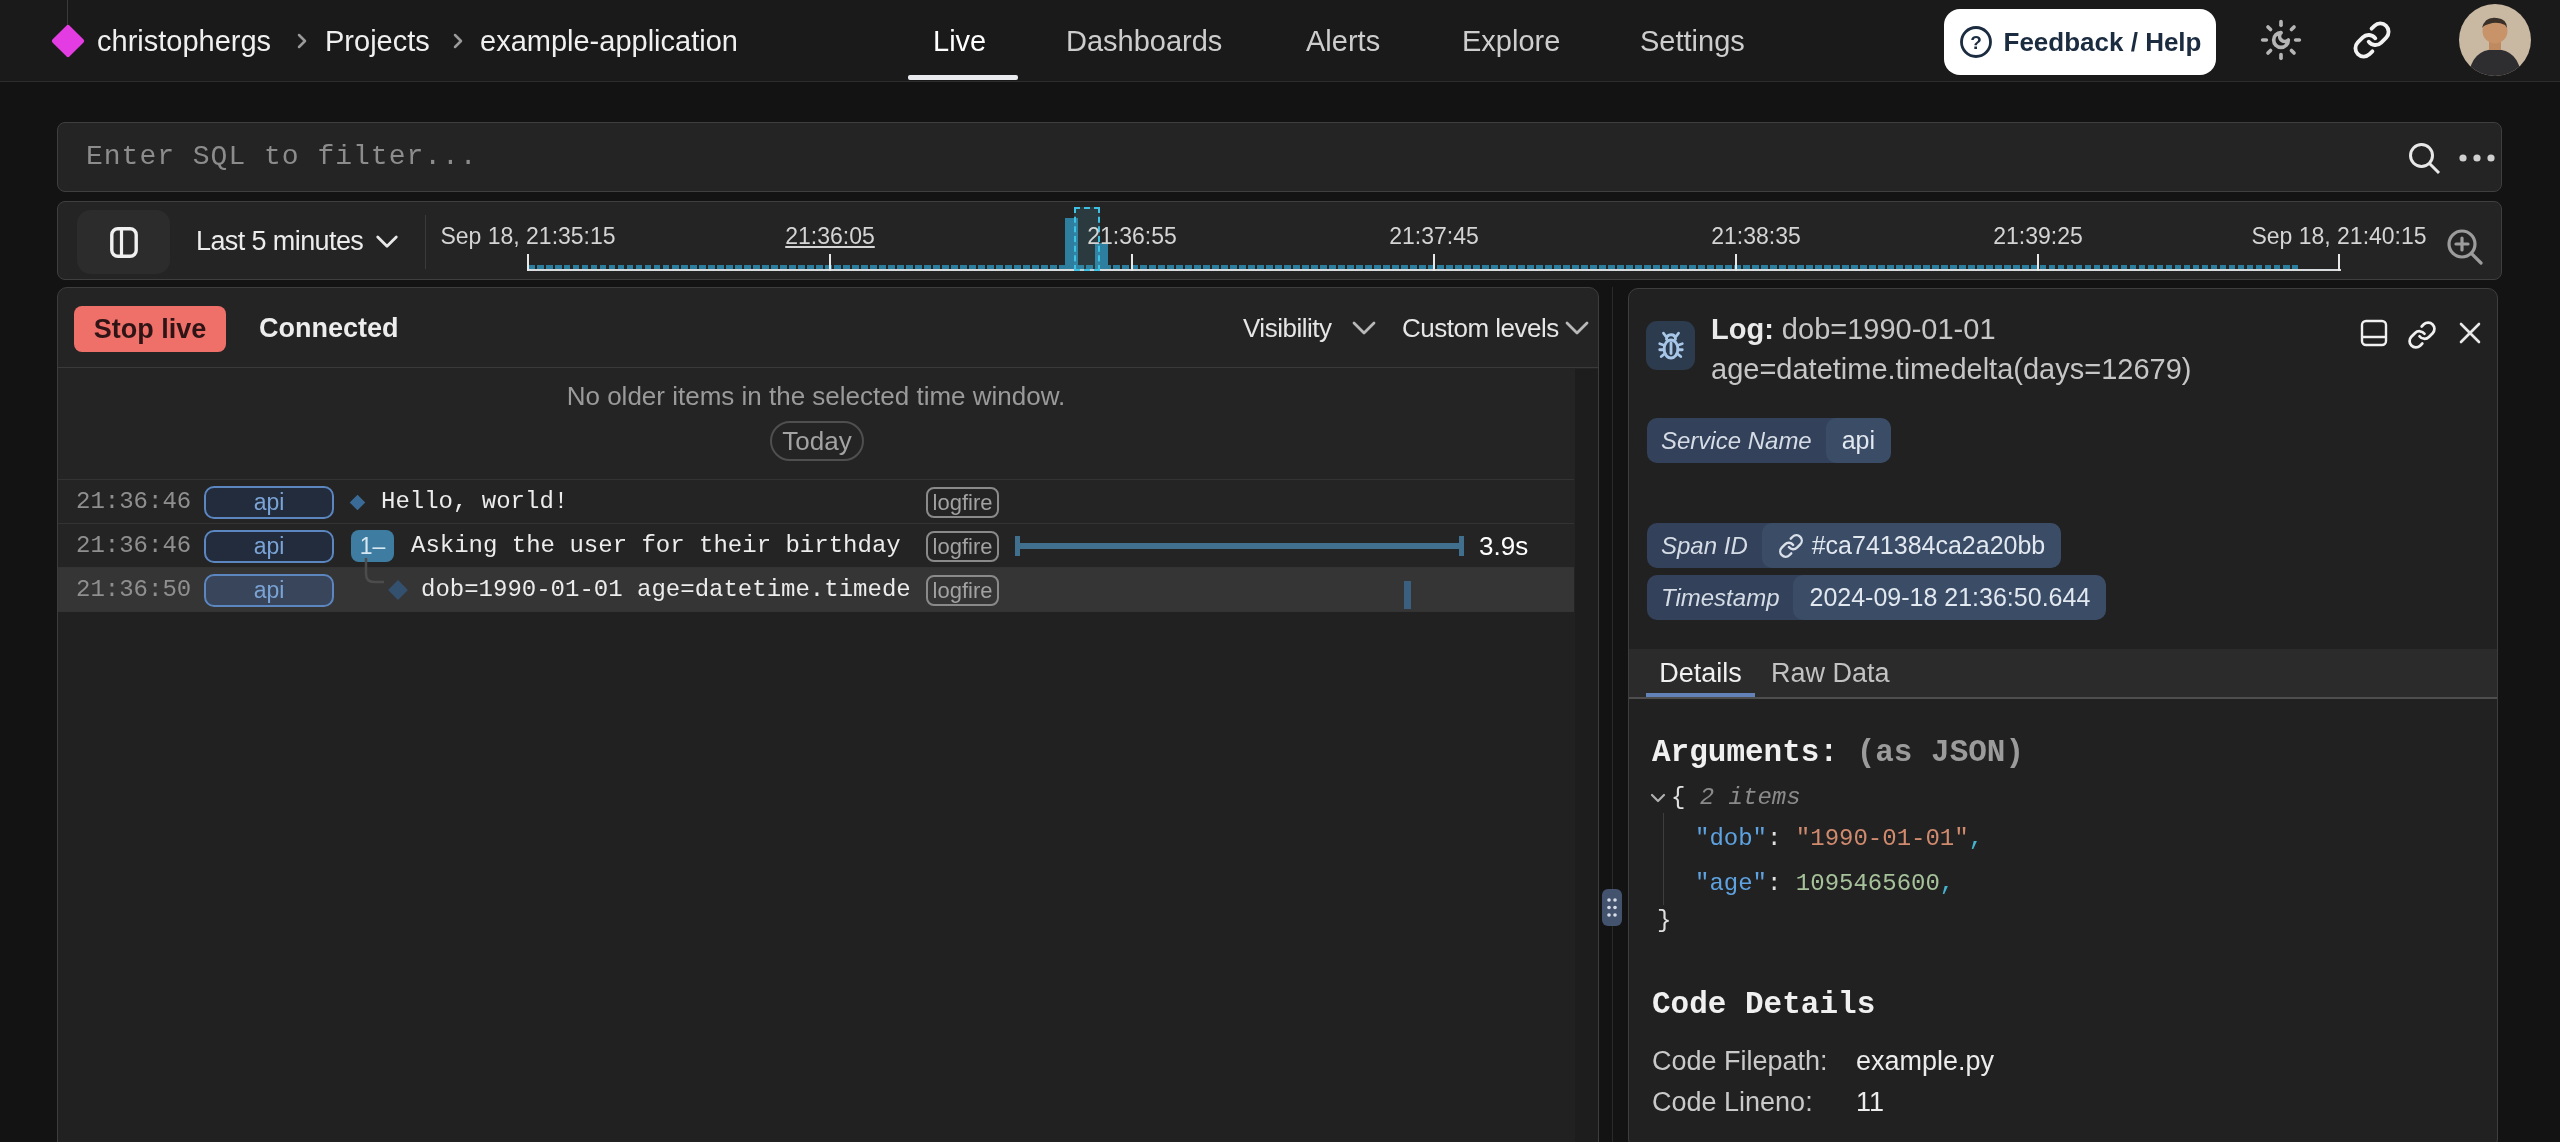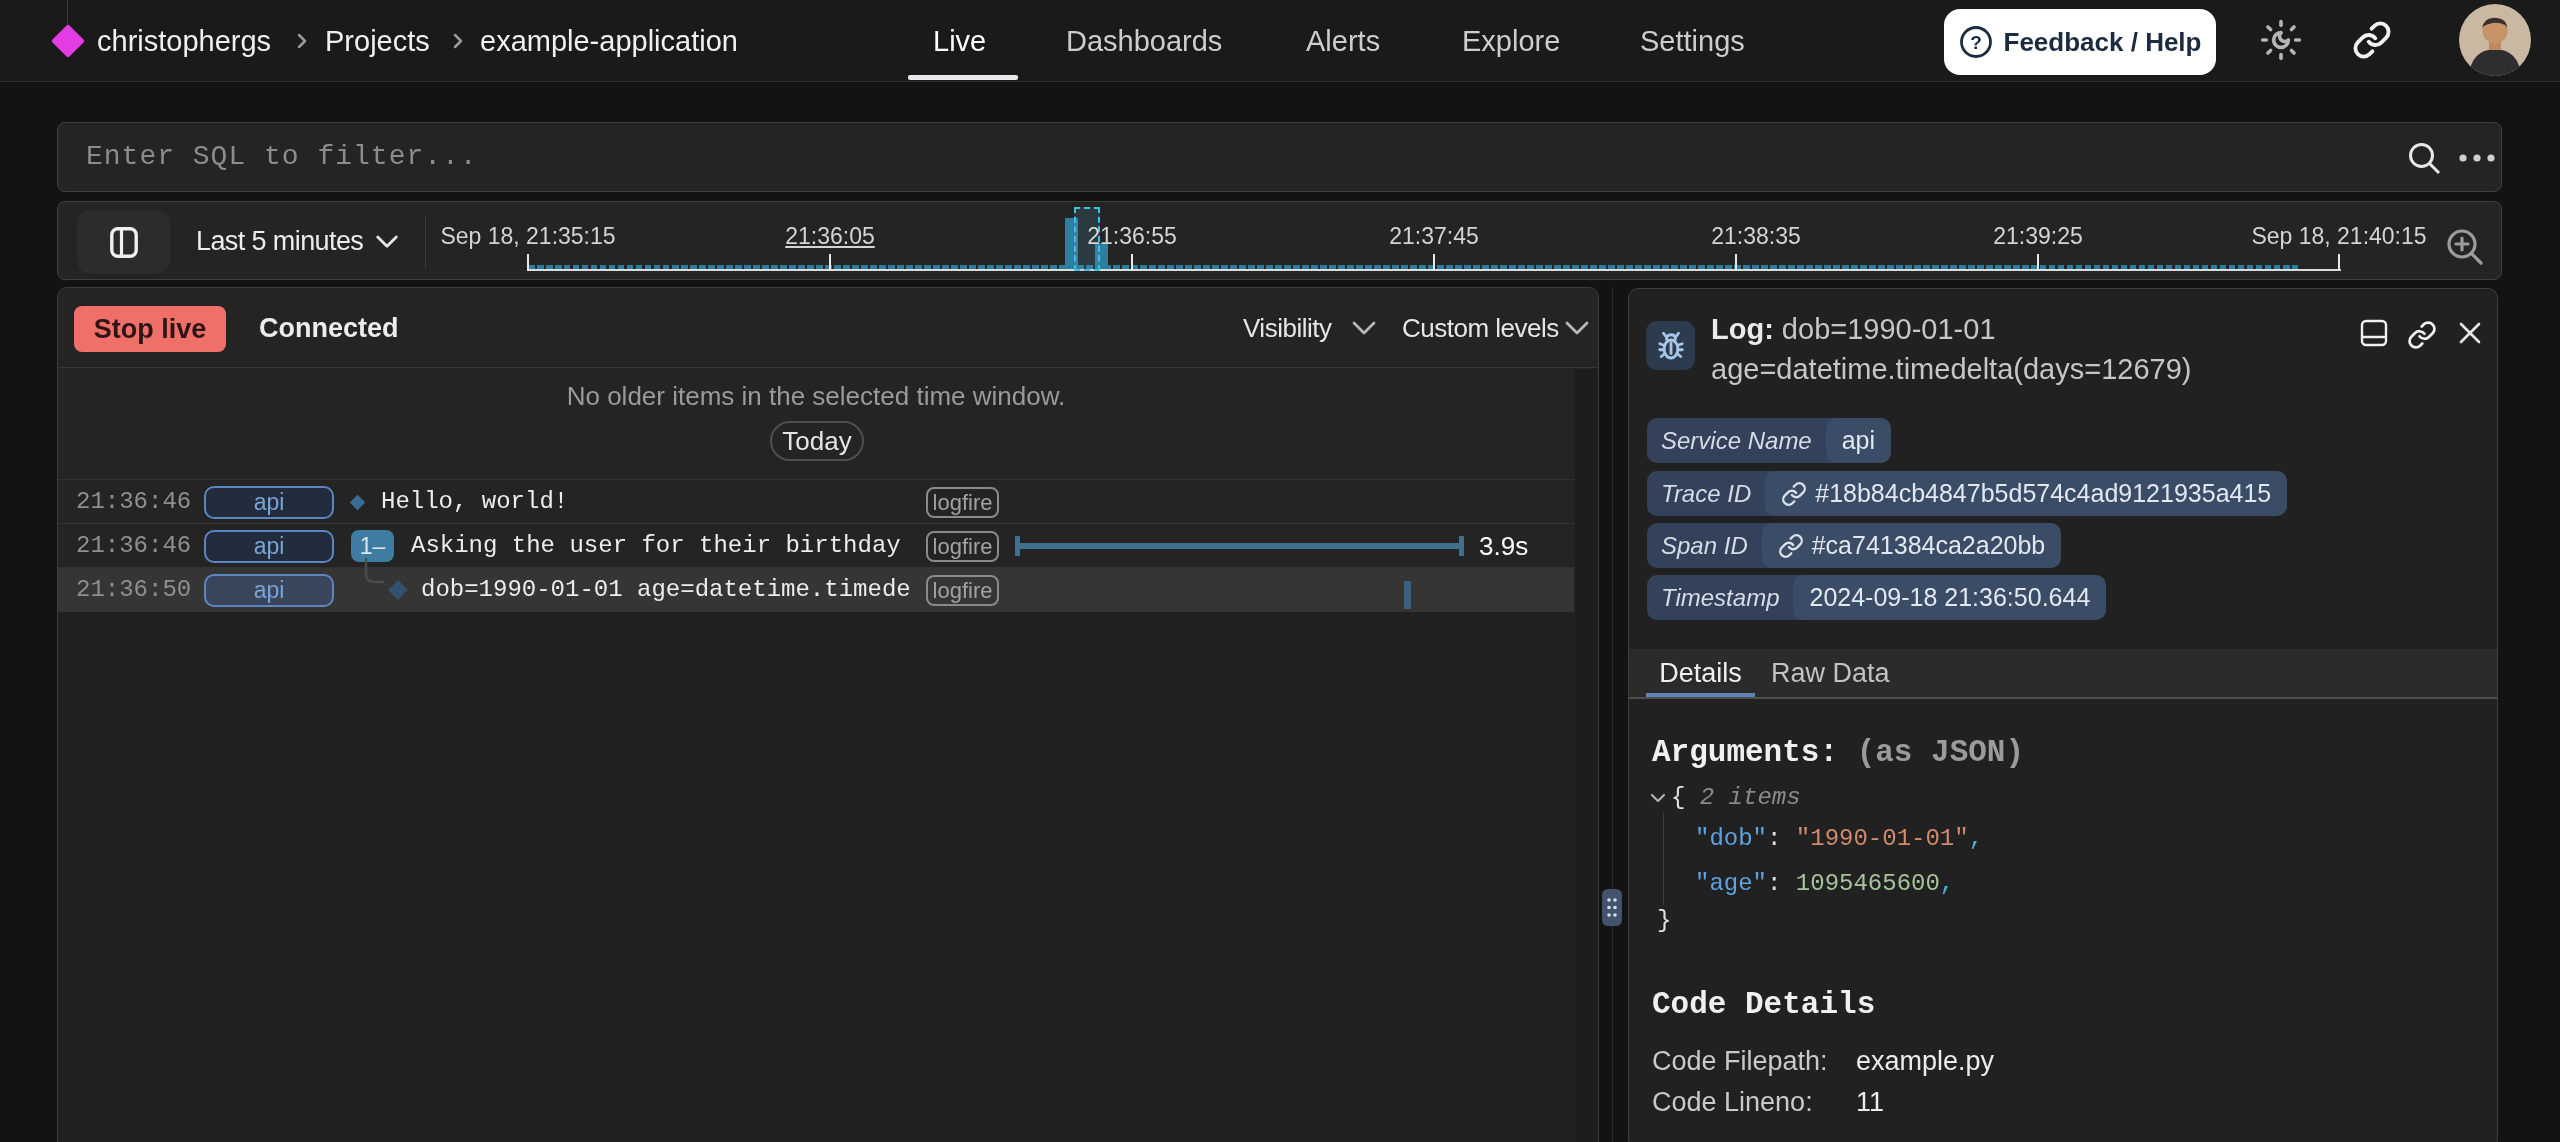--- a/index.html
+++ b/index.html
@@ -34,21 +34,21 @@
   #tlsel { position:absolute; left:1016px; top:5px; width:26px; height:64px; background:rgba(70,160,190,0.18); border:2px dashed #3fc1e3; }
 
   
   #lpanel { position:absolute; left:57px; top:287px; width:1542px; height:862px; background:#242424; border:1px solid #3d3d3d; border-radius:10px 10px 0 0; overflow:hidden; }
   #lp-head { position:absolute; left:0; top:0; width:100%; height:80px; border-bottom:1px solid #3a3a3a; }
   #stopbtn { position:absolute; left:16px; top:18px; width:152px; height:46px; background:#ef6f69; border-radius:8px; color:#2f1416; font-size:27px; font-weight:600; text-align:center; line-height:46px; }
   #connected { position:absolute; left:201px; top:0; height:80px; line-height:80px; font-size:27px; font-weight:600; color:#ededed; }
   .lp-dd { position:absolute; top:0; height:80px; line-height:80px; font-size:26px; letter-spacing:-0.5px; color:#e6e6e6; }
   #lp-empty-below { position:absolute; left:0; top:324px; width:100%; height:538px; background:#212121; }
   #noolder { position:absolute; left:0; top:93px; width:1516px; text-align:center; font-size:26px; color:#9a9a9a; }
-  #todaypill { position:absolute; left:712px; top:133px; width:94px; height:40px; border:2px solid #4f4f4f; border-radius:20px; color:#e5e5e5; font-size:26px; text-align:center; line-height:36px; }
+  #todaypill { position:absolute; left:712px; top:133px; width:94px; height:40px; border:2px solid #4f4f4f; border-radius:20px; color:#a3a3a3; font-size:26px; text-align:center; line-height:36px; }
   .lrow { position:absolute; left:0; width:1516px; height:44px; border-top:1px solid #333333; }
   .lrow .ts { position:absolute; left:18px; top:0; height:44px; line-height:44px; font-size:24px; color:#8f8f8f; }
   .apipill { position:absolute; left:146px; top:6px; width:130px; height:33px; border:2px solid #5b86c0; border-radius:10px; background:#222c3d; color:#7aa3d6; font-size:23px; text-align:center; line-height:29px; }
   .lfpill { position:absolute; left:868px; top:7px; width:73px; height:31px; border:2px solid #8a8a8a; border-radius:8px; color:#a2a2a2; font-size:22px; text-align:center; line-height:27px; }
   .lmsg { position:absolute; top:0; height:44px; line-height:44px; font-size:24px; color:#ececec; white-space:pre; }
 
   
   #vdivider { position:absolute; left:1612px; top:287px; width:1px; height:855px; background:#2a2a2a; }
   #draghandle { position:absolute; left:1602px; top:889px; width:20px; height:37px; background:#43536d; border-radius:6px; z-index:9; }
 
@@ -266,27 +266,20 @@
       <path d="M14 11a5 5 0 0 0-7.54-.54l-3 3a5 5 0 0 0 7.07 7.07l1.71-1.71"></path>
     </svg>
   <svg class="abs" style="left:829px; top:32px;" width="24" height="24" viewBox="0 0 24 24">
       <path d="M3 3 L21 21 M21 3 L3 21" stroke="#e8e8e8" stroke-width="2.6" stroke-linecap="round"></path>
     </svg>
 
   <div class="chip" style="top:129px;">
       <span class="lab">Service Name</span>
       <span class="val">api</span>
     </div>
-  <div class="chip" style="top:182px;">
-      <span class="lab">Trace ID</span>
-      <span class="val"><svg width="26" height="26" viewBox="0 0 24 24" fill="none" stroke="#d9e0ea" stroke-width="2.2" stroke-linecap="round" stroke-linejoin="round">
-          <path d="M10 13a5 5 0 0 0 7.54.54l3-3a5 5 0 0 0-7.07-7.07l-1.72 1.71"></path>
-          <path d="M14 11a5 5 0 0 0-7.54-.54l-3 3a5 5 0 0 0 7.07 7.07l1.71-1.71"></path>
-        </svg>#18b84cb4847b5d574c4ad9121935a415</span>
-    </div>
   <div class="chip" style="top:234px;text-align:center;">
       <span class="lab">Span ID</span>
       <span class="val"><svg width="26" height="26" viewBox="0 0 24 24" fill="none" stroke="#d9e0ea" stroke-width="2.2" stroke-linecap="round" stroke-linejoin="round">
           <path d="M10 13a5 5 0 0 0 7.54.54l3-3a5 5 0 0 0-7.07-7.07l-1.72 1.71"></path>
           <path d="M14 11a5 5 0 0 0-7.54-.54l-3 3a5 5 0 0 0 7.07 7.07l1.71-1.71"></path>
         </svg>#ca741384ca2a20bb</span>
     </div>
   <div class="chip" style="top:286px;">
       <span class="lab">Timestamp</span>
       <span class="val">2024-09-18 21:36:50.644</span>

